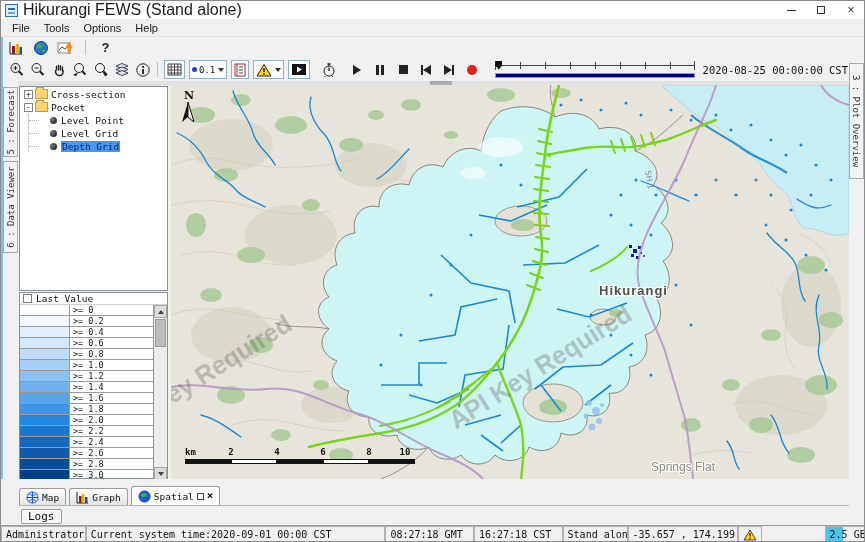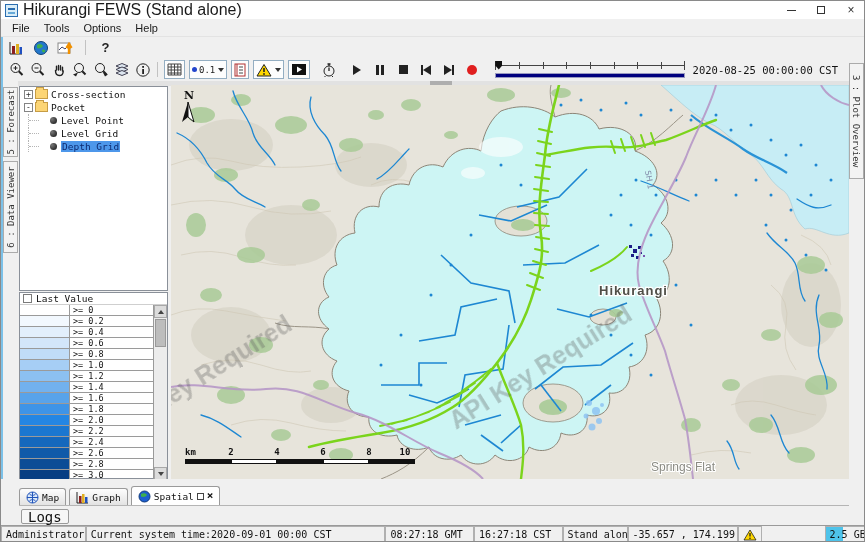--- a/index.html
+++ b/index.html
@@ -53,21 +53,21 @@
 
   
   #timeline { flex:1; margin:0 6px 0 8px; position:relative; height:18px; }
   #tl-track { position:relative; height:9px; }
   #tl-track::before { content:""; position:absolute; left:0; right:0; top:4px; height:1px; background:#444; }
   .tl-cap { position:absolute; top:0; width:1px; height:9px; background:#444; }
   .tl-tick { position:absolute; top:1px; width:1px; height:7px; background:#444; }
   #tl-thumb { position:absolute; left:0; top:0; width:7px; height:9px; background:#111;
               clip-path:polygon(0 0,100% 0,100% 55%,50% 100%,0 55%); }
   #tl-bar { height:5px; margin-top:3px; background:#00007e; border:1px solid #9a9ac0; }
-  #datetime-label { font-family:"DejaVu Sans Mono",monospace; font-size:10.5px; color:#111; white-space:nowrap; padding-right:28px; }
+  #datetime-label { font-family:"DejaVu Sans Mono",monospace; font-size:10.5px; color:#111; white-space:nowrap; padding-right:18px; }
 
   
   #hscroll { position:absolute; left:17px; top:80px; width:831px; height:5px; background:#e2e2e2; }
   #hscroll .thumb { position:absolute; left:412px; top:0; width:22px; height:5px; background:#aeaeae; }
 
   
   #left-accent { position:absolute; left:0; top:36px; width:2px; height:489px; background:#7cc1e8; }
   .vtab { position:absolute; width:15px; background:#f3f3f3; border:1px solid #ababab;
           display:flex; align-items:center; justify-content:center; }
   .vtab span { white-space:nowrap; font-family:"DejaVu Sans Mono",monospace; font-size:9px; color:#333; }
@@ -124,21 +124,21 @@
   
   #bottom-bar { position:absolute; left:0; top:478px; width:865px; height:46px; background:#f0f0f0; }
   #tab-row { position:absolute; left:18px; top:8px; height:19px; display:flex; align-items:flex-end; gap:3px; width:830px; border-bottom:1px solid #b5b5b5; }
   .btab { display:flex; align-items:center; gap:3px; height:17px; padding:0 6px; background:linear-gradient(#fdfdfd,#e3e3e3);
           border:1px solid #9a9a9a; border-bottom:none; border-radius:3px 3px 0 0;
           font-family:"DejaVu Sans Mono",monospace; font-size:9.5px; color:#111; }
   .btab.active { background:#fff; height:19px; }
   .tab-restore { width:7px; height:7px; border:1px solid #444; background:#fff; }
   .tab-close { font-size:11px; font-weight:bold; color:#111; line-height:8px; }
   #logs-btn { position:absolute; left:20px; top:30px; height:15px; padding:0 6px; background:#f6f6f6; border:1px solid #9a9a9a;
-              border-radius:2px; font-family:"DejaVu Sans Mono",monospace; font-size:14px; color:#111; display:flex; align-items:center; }
+              border-radius:2px; font-family:"DejaVu Sans Mono",monospace; font-size:11px; color:#111; display:flex; align-items:center; }
 
   
   #statusbar { position:absolute; left:0; top:524px; width:865px; height:18px; background:#f0f0f0; border-top:1px solid #9a9a9a;
                display:flex; align-items:stretch; }
   .scell { border:1px solid #b0b0b0; background:#f0f0f0; font-family:"DejaVu Sans Mono",monospace; font-size:10px; color:#111;
            padding:2px 4px; white-space:nowrap; overflow:hidden; position:relative; }
   #mem-cell .fill { position:absolute; left:0; top:0; bottom:0; width:45%; background:#4ec3ea; }
   #mem-cell span { position:relative; }
 
   

